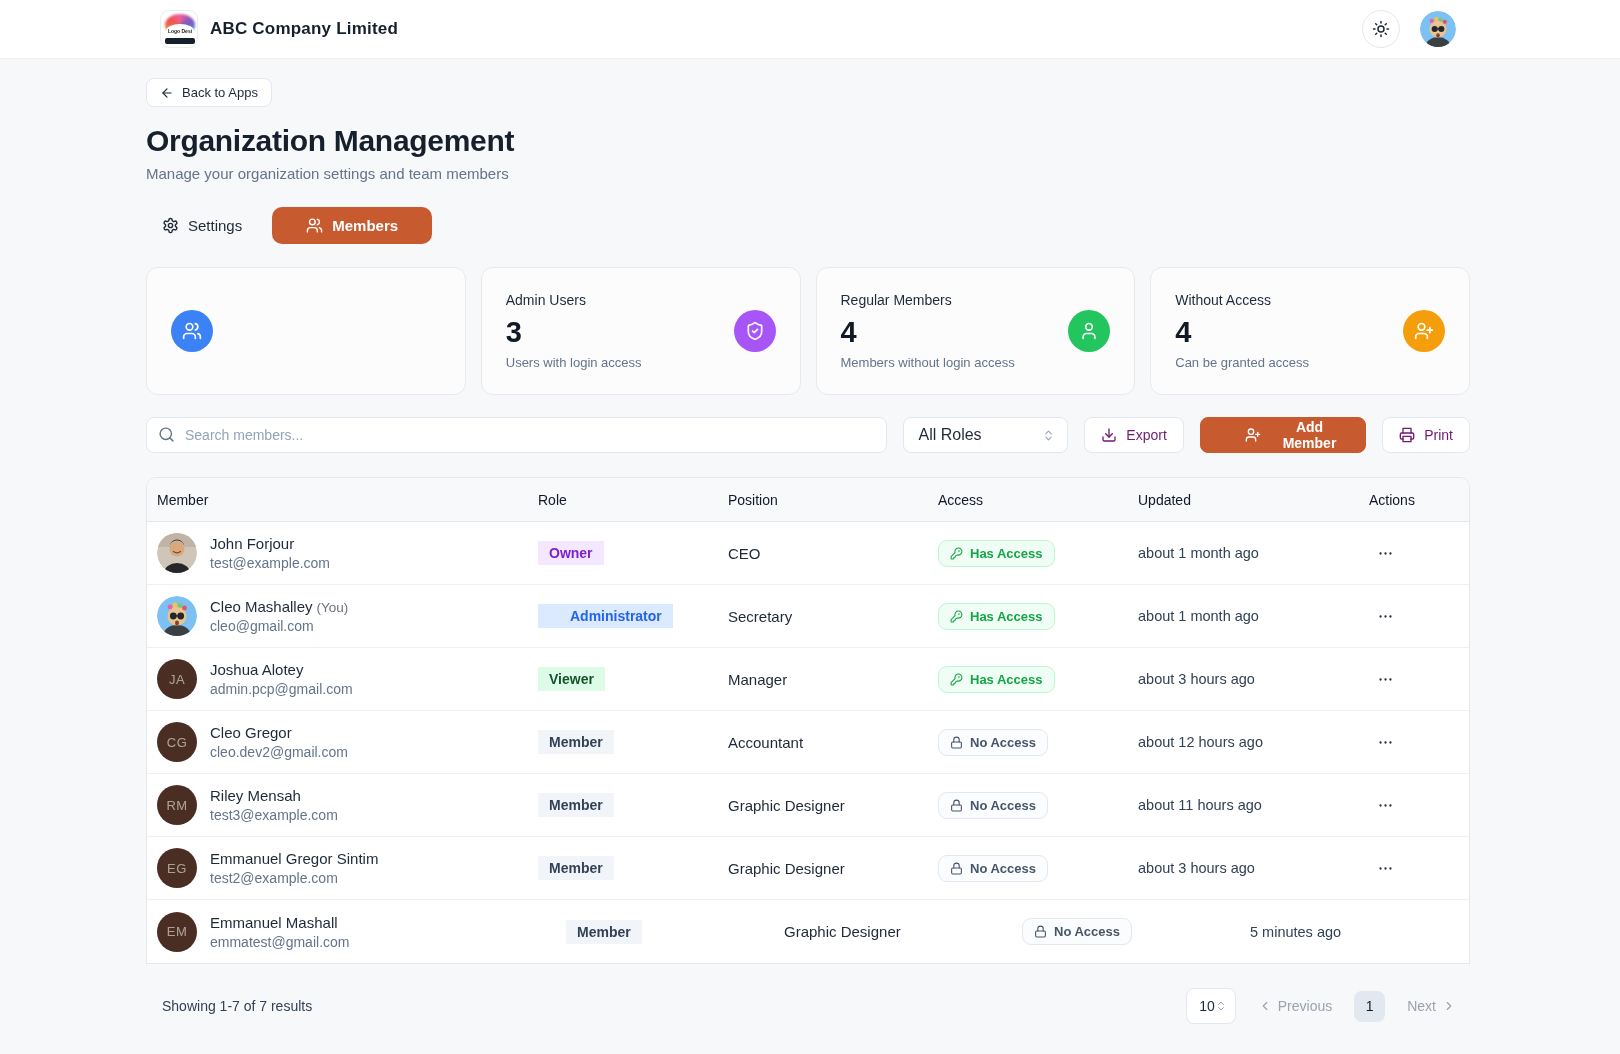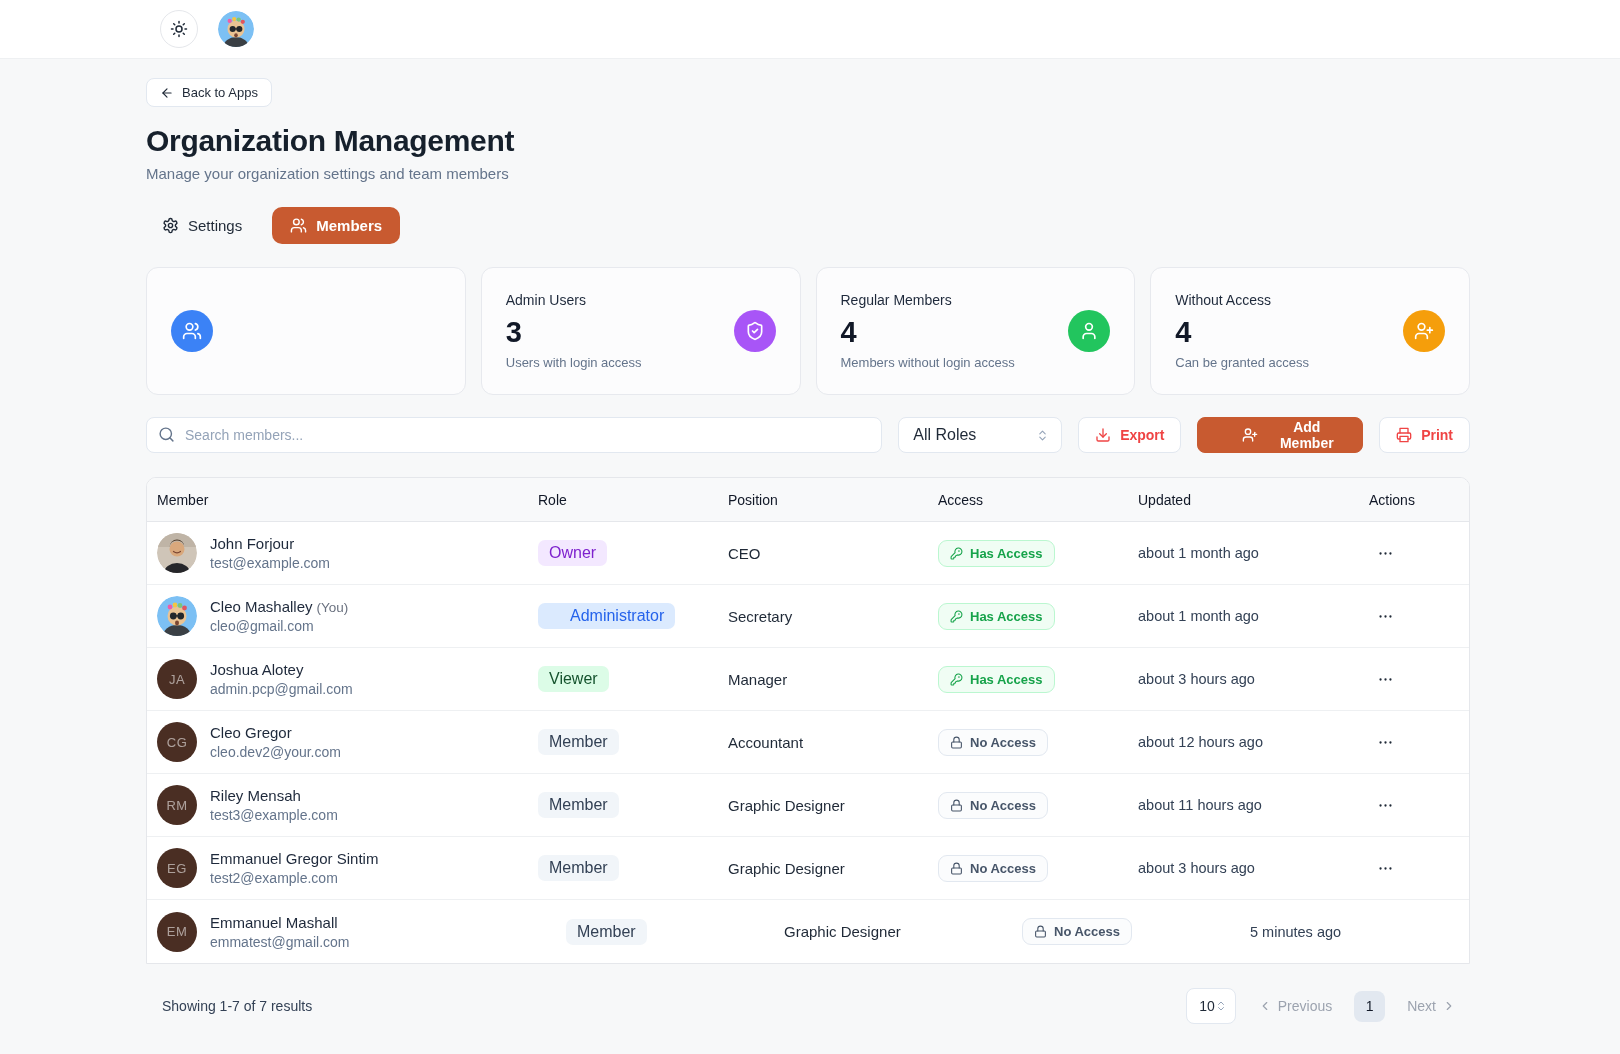--- a/index.html
+++ b/index.html
@@ -50,21 +50,21 @@
   }
   .page-title { margin-top:17px; font-size:30px; font-weight:bold; color:#16202c; letter-spacing:-.3px; }
   .page-subtitle { margin-top:7px; font-size:15px; color:#64748b; }
 
   
   .tabs { margin-top:25px; display:flex; align-items:center; gap:14px; }
   .tab {
     display:flex; align-items:center; gap:9px; padding:9px 16px; border-radius:10px;
     font-size:15px; color:#1f2937; cursor:pointer; border:none; background:transparent; font-family:inherit;
   }
-  .tab.active { background:#c85a30; color:#ffffff; font-weight:bold; padding:10px 18px; }
+  .tab.active { background:#c85a30; color:#ffffff; font-weight:bold; padding:10px 34px; }
 
   
   .stats { margin-top:23px; display:flex; gap:15px; }
   .stat-card {
     width:320px; height:128px; background:#fcfcfd; border:1px solid #e7e9ee; border-radius:12px;
     padding:24px; display:flex; align-items:center; justify-content:space-between;
   }
   .stat-label { font-size:14px; color:#1e293b; font-weight:500; }
   .stat-value { margin-top:8px; font-size:29px; font-weight:bold; color:#111827; }
   .stat-sub { margin-top:6px; font-size:13px; color:#64748b; min-height:15px; }
@@ -83,21 +83,21 @@
   }
   .search-input::placeholder { color:#94a3b8; }
   .roles-select {
     width:172px; height:36px; background:#fff; border:1px solid #e2e8f0; border-radius:8px;
     display:flex; align-items:center; justify-content:space-between; padding:0 12px 0 14px;
     font-size:16px; color:#1f2937; cursor:pointer;
   }
   .btn {
     height:36px; display:inline-flex; align-items:center; gap:9px; padding:0 16px;
     background:#fff; border:1px solid #e2e8f0; border-radius:8px;
-    font-size:14px; font-weight:700; color:#ef4444; cursor:pointer; font-family:inherit;
+    font-size:14px; font-weight:400; color:#701a75; cursor:pointer; font-family:inherit;
   }
   .btn.primary { background:#c85a30; border-color:#c85a30; color:#fff; font-weight:bold;padding-left:44px; }
 
   
   .table-card { margin-top:24px; background:#fff; border:1px solid #e5e7eb; border-radius:10px 10px 0 0; overflow:hidden; }
   .trow {
     display:grid; grid-template-columns:381px 190px 210px 200px 231px 1fr;
     align-items:center; padding:0 10px 0 10px;
   }
   .thead { background:#f8f9fa; height:44px; border-bottom:1px solid #e5e7eb; }
@@ -106,21 +106,21 @@
   .tbody-row:last-child { border-bottom:none;gap:28px; }
   .cell { min-width:0; }
   .member-cell { display:flex; align-items:center; gap:13px; }
   .avatar { width:40px; height:40px; border-radius:50%; overflow:hidden; flex-shrink:0;
             display:flex; align-items:center; justify-content:center; }
   .avatar-initials { background:#4a2e23; color:rgba(255,255,255,.55); font-size:13px; letter-spacing:.5px; }
   .member-name-line { font-size:15px; color:#1e293b; font-weight:500; }
   .you-suffix { color:#6b7280; font-weight:normal; font-size:13.5px; margin-left:4px; }
   .member-email { margin-top:3px; font-size:14px; color:#64748b; }
   .role-badge {
-    display:inline-block; padding:4px 11px; border-radius:7px; font-size:16px; font-weight:400;
+    display:inline-block; padding:4px 11px; border-radius:0; font-size:14px; font-weight:700;
   }
   .role-owner { background:#f3e8ff; color:#7e22ce; }
   .role-administrator { background:#dbeafe; color:#2563eb;padding-left:32px; }
   .role-viewer { background:#dcfce7; color:#14532d; }
   .role-member { background:#f1f5f9; color:#334155; }
   .position-cell { font-size:15px; color:#1f2937; }
   .access-badge {
     display:inline-flex; align-items:center; gap:7px; padding:5px 11px; border-radius:9px;
     font-size:13px; font-weight:bold; border:1px solid;
   }
@@ -142,20 +142,28 @@
   .pg-nav { display:flex; align-items:center; gap:6px; font-size:14px; color:#9ca3af; cursor:pointer; background:none; border:none; font-family:inherit; }
   .pg-current {
     width:31px; height:31px; border-radius:8px; background:#e2e8f0; border:none;
     font-size:14px; color:#111827; cursor:pointer; font-family:inherit;
   }
 </style>
 </head>
 <body>
 
 <header class="topbar">
+  <div class="brand">
+    <div class="logo">
+      <div class="blob"></div>
+        <div class="plate">Logo Desi</div>
+        <div class="band"></div>
+    </div>
+    <div class="brand-name">ABC Company Limited</div>
+  </div>
   <div class="topbar-right">
     <button class="theme-btn">
       <span>
         <svg width="18" height="18" viewBox="0 0 24 24" fill="none" stroke="currentColor" stroke-width="2" stroke-linecap="round">
             <circle cx="12" cy="12" r="4"></circle>
             <path d="M12 2v2M12 20v2M4.93 4.93l1.41 1.41M17.66 17.66l1.41 1.41M2 12h2M20 12h2M6.34 17.66l-1.41 1.41M19.07 4.93l-1.41 1.41"></path>
           </svg>
       </span>
     </button>
     <div class="avatar-round">
@@ -478,21 +486,21 @@
     </div>
   </div>
 
   <div class="trow tbody-row">
     <div class="cell member-cell">
       <div class="avatar avatar-initials">CG</div>
       <div class="member-info">
         <div class="member-name-line">
           <span>Cleo Gregor</span><span class="you-suffix"></span>
         </div>
-        <div class="member-email">cleo.dev2@your.com</div>
+        <div class="member-email">cleo.dev2@gmail.com</div>
       </div>
     </div>
     <div class="cell">
       <span class="role-badge role-member">Member</span>
     </div>
     <div class="cell position-cell">Accountant</div>
     <div class="cell">
       <span class="access-badge access-no">
 
         <span style="display:flex">

